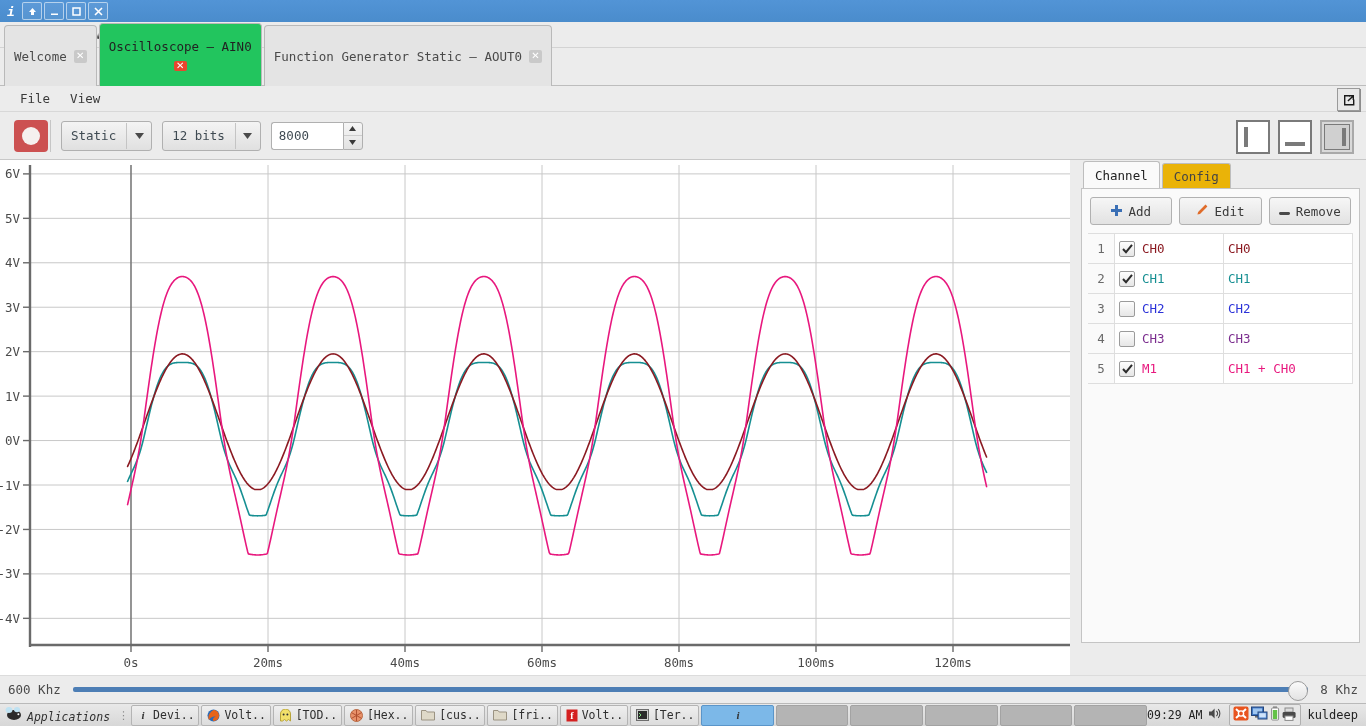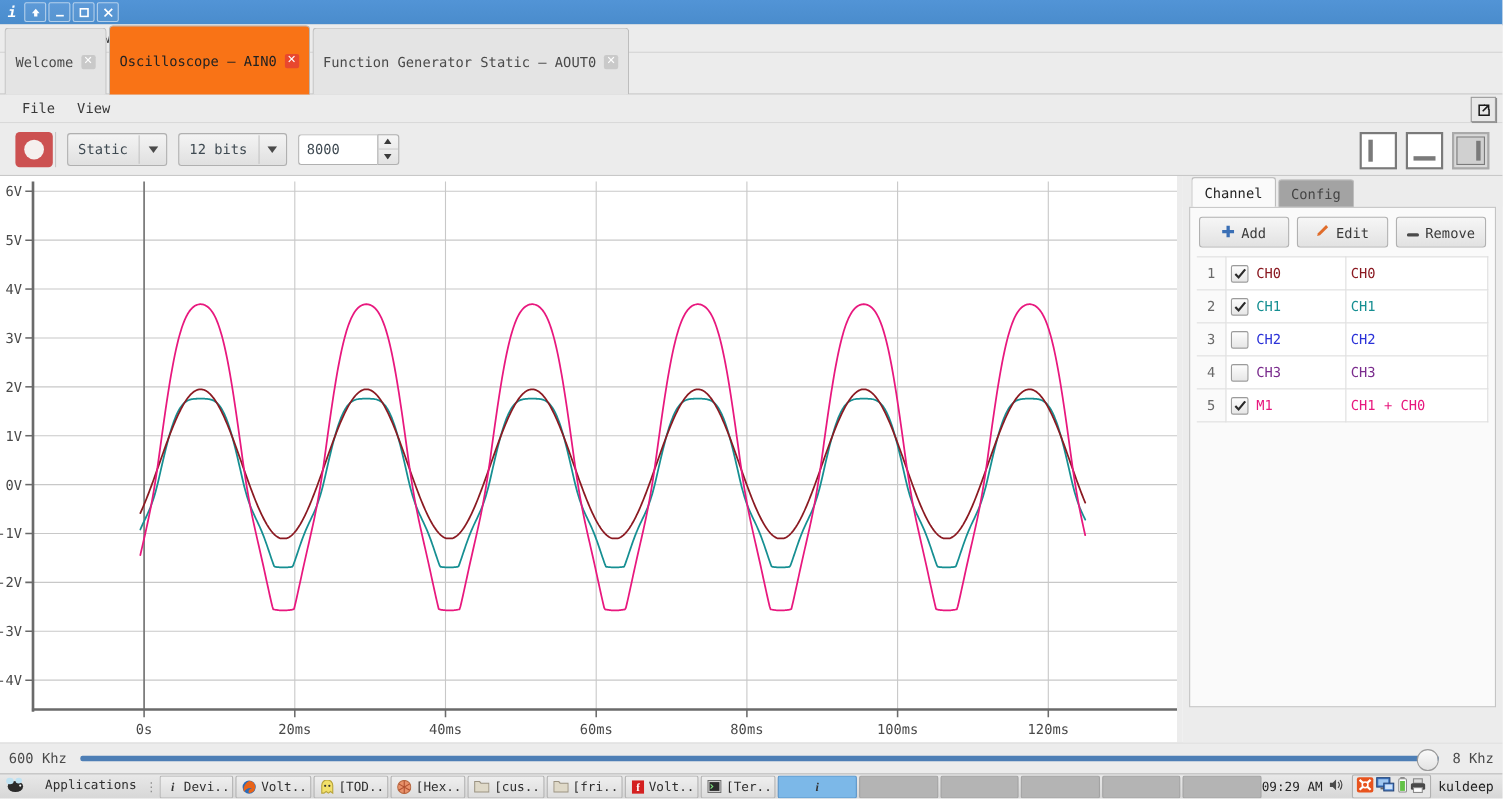--- a/index.html
+++ b/index.html
@@ -48,21 +48,21 @@
     position:absolute;left:0;top:52px;width:1366px;height:34px;
     background:#ececec;border-bottom:1px solid #bdbdbd;
     display:flex;align-items:flex-end;padding-left:4px;box-sizing:border-box;
   }
   .tab{
     height:30px;display:flex;align-items:center;gap:7px;padding:15px 9px;
     background:#e4e4e4;border:1px solid #b9b9b9;border-bottom:none;
     border-radius:4px 4px 0 0;color:#4a4a4a;font-size:12.5px;margin-right:2px;
     position:relative;top:1px;
   }
-  .tab.active{background:#f97316;color:#222;border-color:#b9b9b9;height:32px;z-index:2;}
+  .tab.active{background:#22c55e;color:#222;border-color:#b9b9b9;height:32px;z-index:2;flex-direction:column;}
   .tabx{
     width:13px;height:13px;display:flex;align-items:center;justify-content:center;
     background:#c9c9c9;color:#fff;font-size:10px;line-height:1;border-radius:2px;font-weight:bold;
     font-family:"DejaVu Sans","Liberation Sans",sans-serif;
   }
   .tab.active .tabx{background:#e8472e;}
 
   
   .innermenu{
     position:absolute;left:0;top:86px;width:1366px;height:26px;
@@ -148,21 +148,21 @@
     padding:0 6px 0 9px;color:#3c3c3c;font-size:12.5px;box-sizing:border-box;
   }
   .dock-title .dt-text{flex:1;}
   .dock-title .dt-ic{
     width:13px;height:13px;margin-left:7px;display:flex;align-items:center;justify-content:center;
     color:#6e6e6e;
   }
   .dock-tabs{display:flex;align-items:flex-end;height:28px;padding-left:8px;box-sizing:border-box;background:#ececec;}
   .dtab{
     height:24px;display:flex;align-items:center;padding:0 11px;font-size:12.5px;
-    color:#444;background:#a3a3a3;border:1px solid #bdbdbd;border-bottom:none;
+    color:#444;background:#eab308;border:1px solid #bdbdbd;border-bottom:none;
     border-radius:3px 3px 0 0;margin-right:2px;
   }
   .dtab.active{background:#fafafa;height:26px;color:#222;text-align:right;}
   .dock-body{
     margin:0 6px;height:455px;background:#fafafa;border:1px solid #c4c4c4;
     box-sizing:border-box;padding:8px 6px 0 6px;
   }
   .btnrow{display:flex;gap:7px;margin-bottom:8px;padding:0 2px;}
   .gbtn{
     flex:1;height:26px;background:linear-gradient(#f6f6f6,#e2e2e2);
@@ -181,21 +181,21 @@
     justify-content:center;flex:none;
   }
   .cbx svg{display:block;}
 
   
   .taskbar{
     position:absolute;left:0;top:703px;width:1366px;height:23px;
     background:linear-gradient(#e8e8e8,#d7d7d7);border-top:1px solid #b9b9b9;
     display:flex;align-items:center;box-sizing:border-box;font-size:11.5px;color:#2f2f2f;
   }
-  .apps{display:flex;align-items:flex-start;gap:19px;padding:0 5px;}
+  .apps{display:flex;align-items:flex-end;gap:5px;padding:0 5px;font-style:italic;}
   .apps .alabel{font-size:11.5px;}
   .grip{color:#8a8a8a;font-size:11px;letter-spacing:-1px;padding:0 3px;}
   .tasks{display:flex;align-items:center;gap:2px;flex:1;overflow:hidden;}
   .tbtn{
     height:19px;display:flex;align-items:center;gap:4px;padding:0 5px;
     background:linear-gradient(#efefef,#dcdcdc);border:1px solid #b4b4b4;border-radius:2px;
     white-space:nowrap;font-size:11.5px;max-width:78px;overflow:hidden;
   }
   .tbtn.active{background:#7cb8e8;border-color:#5a95c9;}
   .tbtn.empty{background:#b4b4b4;border-color:#a3a3a3;width:62px;}

